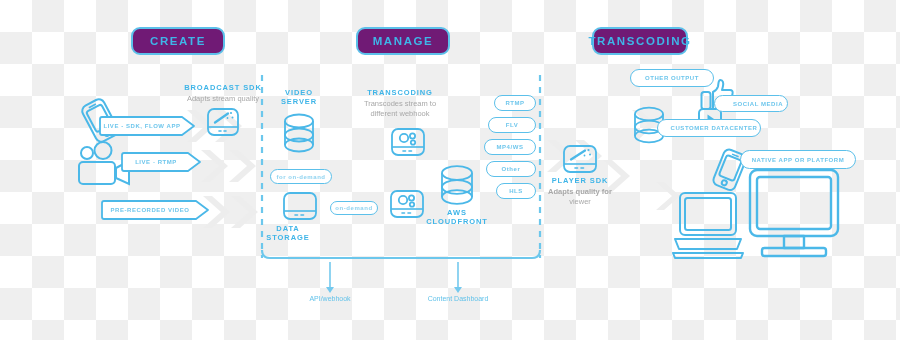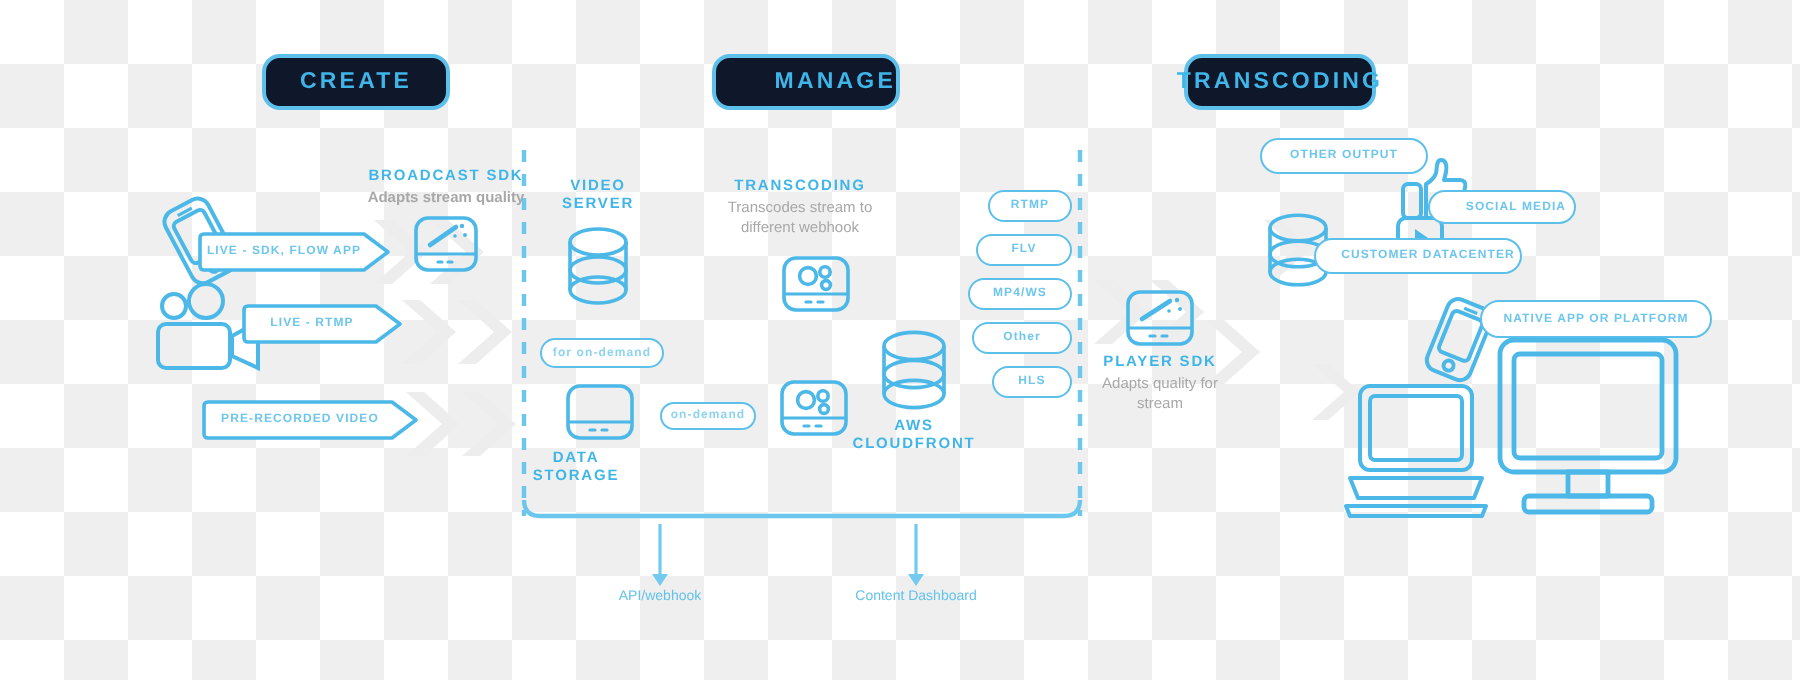--- a/index.html
+++ b/index.html
@@ -37,21 +37,21 @@
     color:#a8a8a8;font-size:7.5px;text-align:center;line-height:1.3;
   }
   .pill-label{
     color:#6EC6EC;font-weight:bold;font-size:6px;letter-spacing:.55px;
     text-align:center;line-height:1;white-space:nowrap;
   }
   .pill-label.light{color:#8FD3F0;font-weight:bold;}
 
   
   .section-cap{
-    border:2px solid #5CC0EA;border-radius:9px;background:#0f172a;
+    border:2px solid #5CC0EA;border-radius:9px;background:#701a75;
     display:flex;align-items:center;justify-content:center;
     box-sizing:border-box;
   }
   .section-cap .hdr{font-size:11.5px;letter-spacing:1.6px;}
 
   
   .flag{
     position:absolute;
     display:flex;align-items:center;
     box-sizing:border-box;
@@ -85,21 +85,21 @@
     <line x1="540" y1="75" x2="540" y2="258" stroke="#6CC7EC" stroke-width="2.2" stroke-dasharray="6 6"></line>
 
     <path d="M262 250 Q262 258 270 258 L532 258 Q540 258 540 250" fill="none" stroke="#6CC7EC" stroke-width="2.2"></path>
   </svg>
 </div>
 
 <div class="section-cap abs" style="left:131px;top:27px;width:94px;height:28px;">
   <div class="hdr">CREATE</div>
 </div>
 
-<div class="section-cap abs" style="left:356px;top:27px;width:94px;height:28px;justify-content:flex-end;">
+<div class="section-cap abs" style="left:356px;top:27px;width:94px;height:28px;">
   <div class="hdr">MANAGE</div>
 </div>
 
 <div class="section-cap abs" style="left:592px;top:27px;width:96px;height:28px;">
   <div class="hdr">TRANSCODING</div>
 </div>
 
 <div class="layer">
   <svg width="900" height="340">
     <g fill="#ededed">
@@ -156,21 +156,21 @@
 
 <div class="flag" style="left:100px;top:200px;width:110px;height:20px;">
   <svg width="110" height="20" viewBox="0 0 110 20">
     <path d="M2 3 Q2 1 4 1 L96 1 L108 10 L96 19 L4 19 Q2 19 2 17 Z" fill="#ffffff" stroke="#4BB8E8" stroke-width="1.8" stroke-linejoin="round"></path>
   </svg>
   <span class="pill-label" style="padding-right:10px;">PRE-RECORDED VIDEO</span>
 </div>
 
 <div class="abs" style="left:168px;top:83px;width:110px;">
   <div class="hdr-sm">BROADCAST SDK</div>
-  <div class="sub" style="margin-top:2px;font-weight:bold;">Adapts stream quality</div>
+  <div class="sub" style="margin-top:2px;">Adapts stream quality</div>
 </div>
 <div class="abs" style="left:207px;top:108px;width:32px;height:28px;">
   <svg width="32" height="28" viewBox="0 0 32 28">
     <g fill="none" stroke="#4BB8E8" stroke-width="1.8">
       <rect x="1" y="1" width="30" height="26" rx="6"></rect>
       <line x1="1" y1="19" x2="31" y2="19" stroke-width="1.6"></line>
       <line x1="8" y1="14.5" x2="21" y2="5.5" stroke-width="2.3" stroke-linecap="round"></line>
       <line x1="12" y1="23" x2="14" y2="23" stroke-width="1.6" stroke-linecap="round"></line>
       <line x1="17" y1="23" x2="19" y2="23" stroke-width="1.6" stroke-linecap="round"></line>
     </g>
@@ -316,22 +316,22 @@
     </g>
     <g fill="#4BB8E8">
       <circle cx="25.5" cy="5" r="1.1"></circle>
         <circle cx="27" cy="9.5" r="1"></circle>
         <circle cx="21.5" cy="10.5" r=".9"></circle>
     </g>
   </svg>
 </div>
 <div class="abs" style="left:540px;top:176px;width:80px;">
   <div class="hdr-sm">PLAYER SDK</div>
-  <div class="sub" style="margin-top:2px;">Adapts quality for</div>
-  <div class="sub">stream</div>
+  <div class="sub" style="margin-top:2px;font-weight:bold;">Adapts quality for</div>
+  <div class="sub">viewer</div>
 </div>
 
 <div class="pill" style="left:630px;top:69px;width:84px;height:18px;">
   <span class="pill-label">OTHER OUTPUT</span>
 </div>
 
 <div class="abs" style="left:700px;top:78px;width:34px;height:34px;">
   <svg width="34" height="34" viewBox="0 0 34 34">
     <g fill="none" stroke="#4BB8E8" stroke-width="2" stroke-linejoin="round">
       <rect x="1.5" y="14" width="9" height="17" rx="2.5"></rect>

